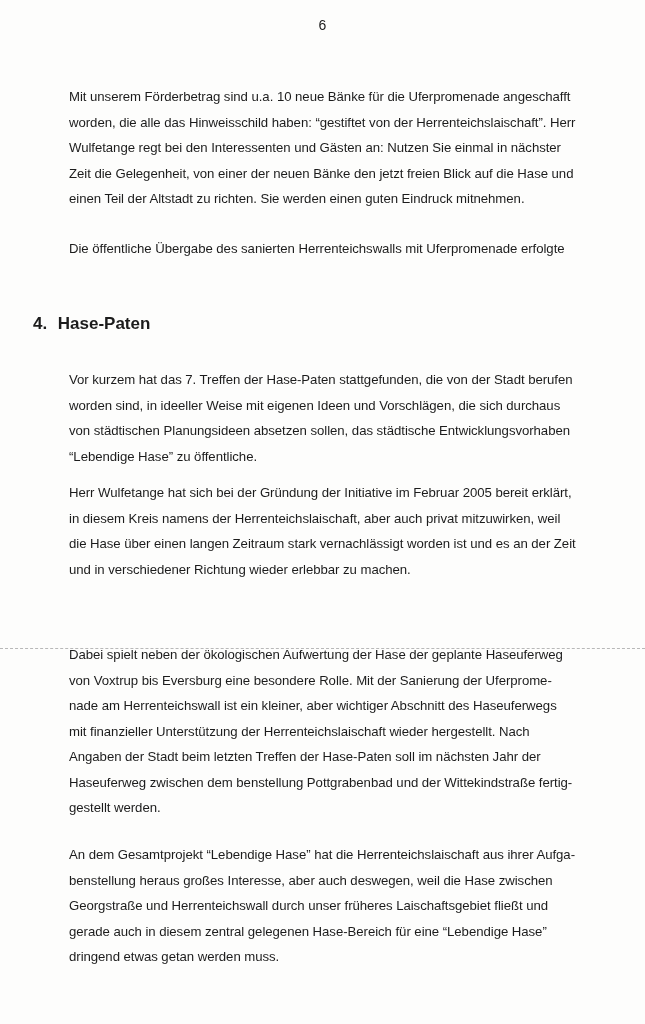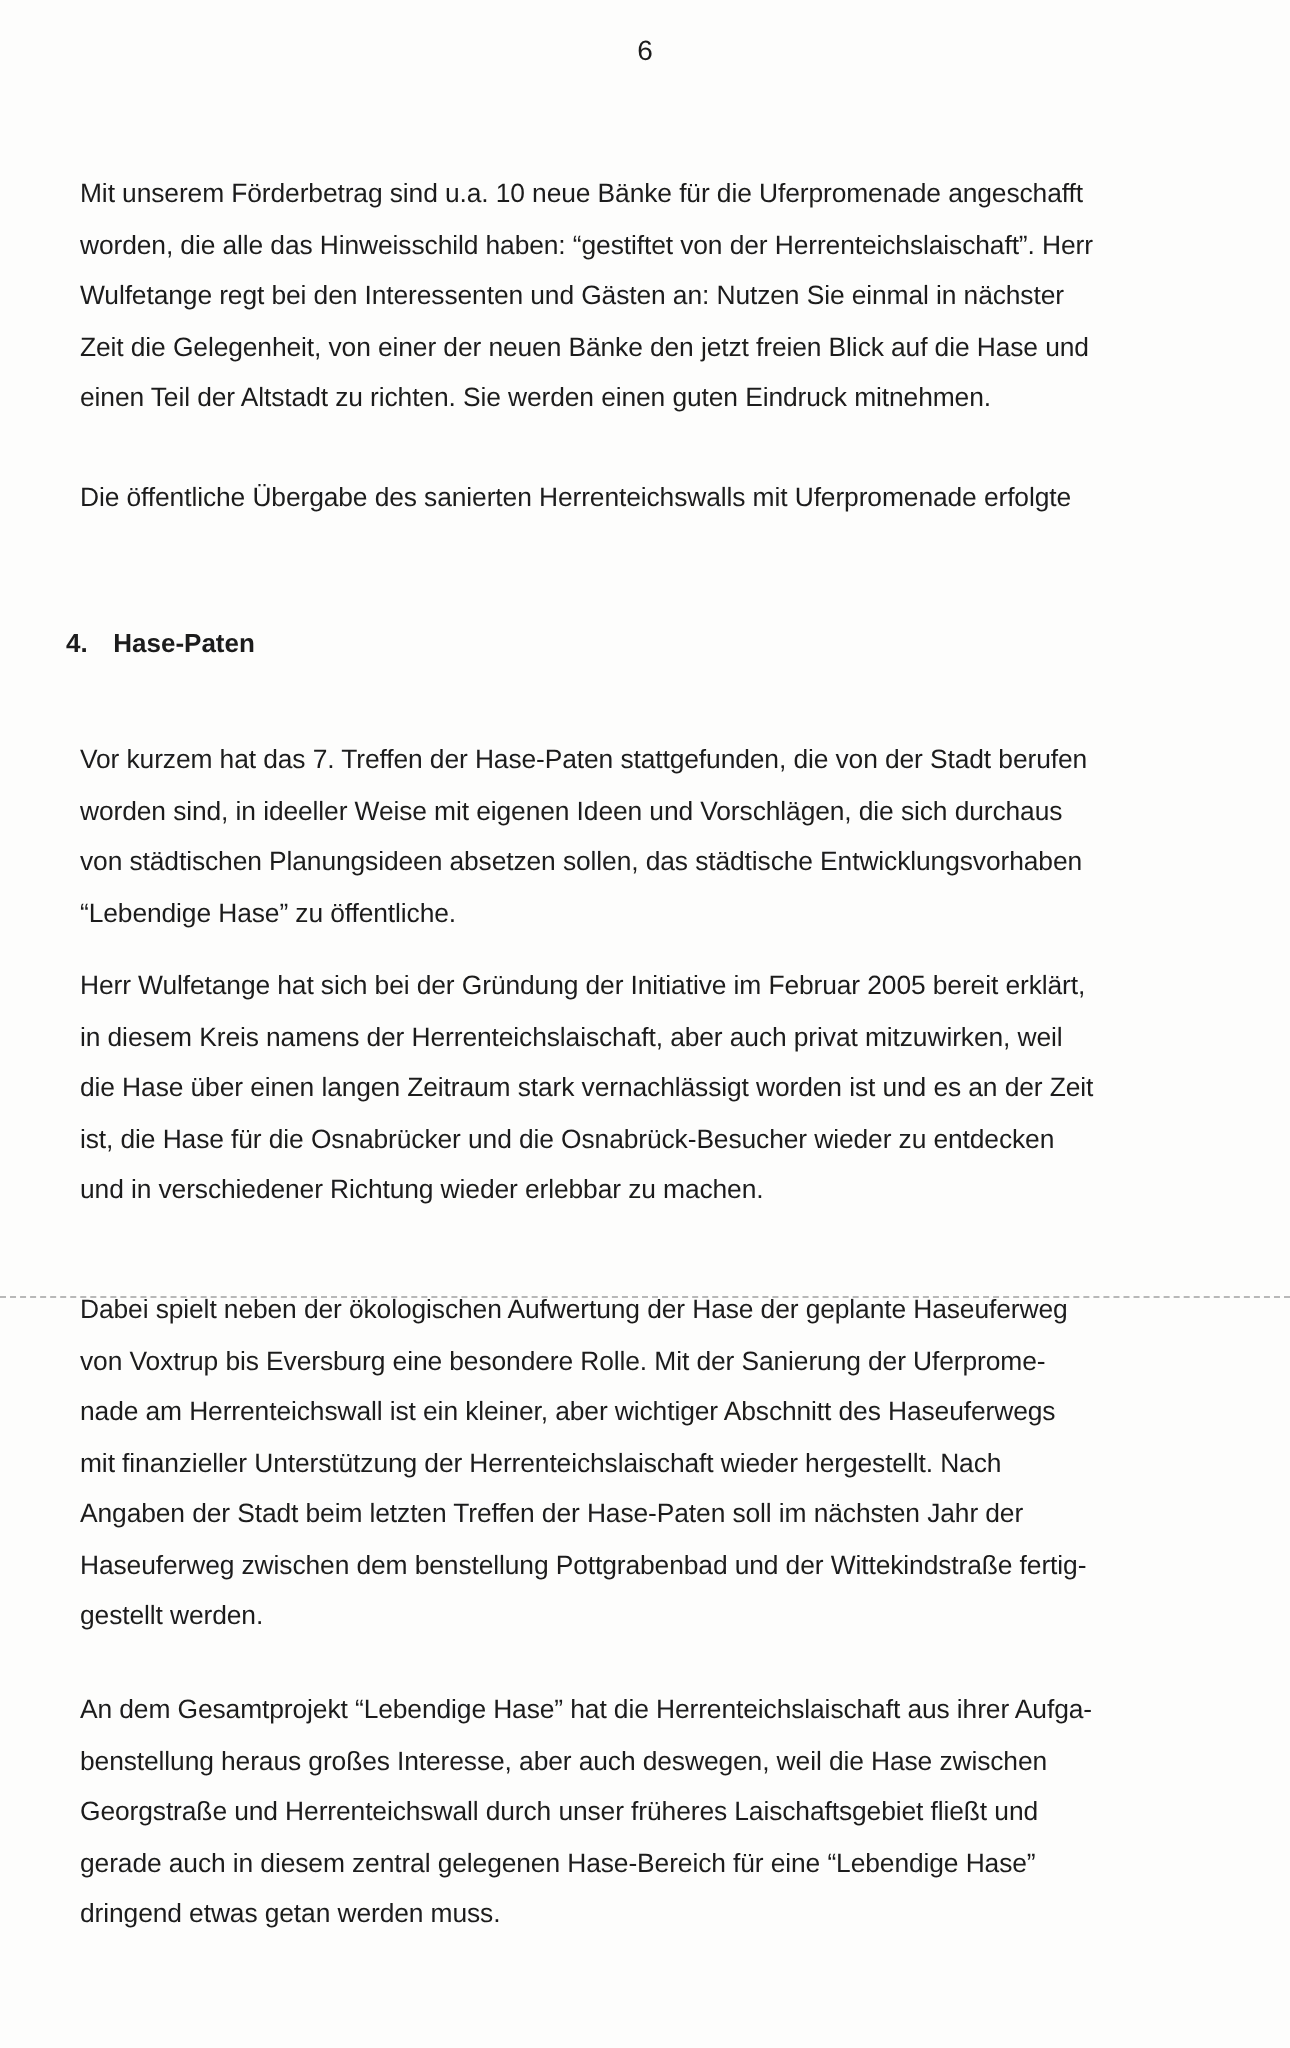--- a/index.html
+++ b/index.html
@@ -1,23 +1,23 @@
 <!DOCTYPE html>
 <html><head>
   <meta charset="utf-8">
   <style>
     html, body { margin: 0; padding: 0; }
     body {
       width: 645px; height: 1024px; background: #fdfdfc; position: relative; overflow: hidden;
       font-family: "Liberation Sans", sans-serif; color: #1c1c1c;
     }
     .page-number { position: absolute; top: 17px; left: 0; width: 100%; text-align: center; font-size: 14px; }
-    .para { position: absolute; left: 40px; width: 570px; font-size: 13.2px; }
+    .para { position: absolute; left: 69px; width: 570px; font-size: 13.2px; }
     .para .line { height: 25.5px; line-height: 25.5px; white-space: nowrap; letter-spacing: -0.05px; }
-    .heading { position: absolute; left: 33px; top: 314px; font-size: 13px; font-weight: bold; white-space: nowrap; }
+    .heading { position: absolute; left: 33px; top: 314px; font-size: 17px; font-weight: bold; white-space: nowrap; }
     .heading .num { display: inline-block; width: 20px; }
     .scan-line { position: absolute; left: 0; top: 648px; width: 645px; height: 0; border-top: 1px dashed #b8b8b8; }
   </style>
 </head>
 <body>
 
 <div>
   <div class="page-number">6</div>
 
   <div class="para" style="top:84px">
@@ -41,21 +41,20 @@
     <div class="line">Vor kurzem hat das 7. Treffen der Hase-Paten stattgefunden, die von der Stadt berufen</div>
     <div class="line">worden sind, in ideeller Weise mit eigenen Ideen und Vorschlägen, die sich durchaus</div>
     <div class="line">von städtischen Planungsideen absetzen sollen, das städtische Entwicklungsvorhaben</div>
     <div class="line">“Lebendige Hase” zu öffentliche.</div>
   </div>
 
   <div class="para" style="top:480px">
     <div class="line">Herr Wulfetange hat sich bei der Gründung der Initiative im Februar 2005 bereit erklärt,</div>
     <div class="line">in diesem Kreis namens der Herrenteichslaischaft, aber auch privat mitzuwirken, weil</div>
     <div class="line">die Hase über einen langen Zeitraum stark vernachlässigt worden ist und es an der Zeit</div>
-    <div class="line">ist, die Hase für die Osnabrücker und die Osnabrück-Besucher wieder zu entdecken</div>
     <div class="line">und in verschiedener Richtung wieder erlebbar zu machen.</div>
   </div>
 
   <div class="scan-line"></div>
 
   <div class="para" style="top:642px">
     <div class="line">Dabei spielt neben der ökologischen Aufwertung der Hase der geplante Haseuferweg</div>
     <div class="line">von Voxtrup bis Eversburg eine besondere Rolle. Mit der Sanierung der Uferprome-</div>
     <div class="line">nade am Herrenteichswall ist ein kleiner, aber wichtiger Abschnitt des Haseuferwegs</div>
     <div class="line">mit finanzieller Unterstützung der Herrenteichslaischaft wieder hergestellt. Nach</div>

